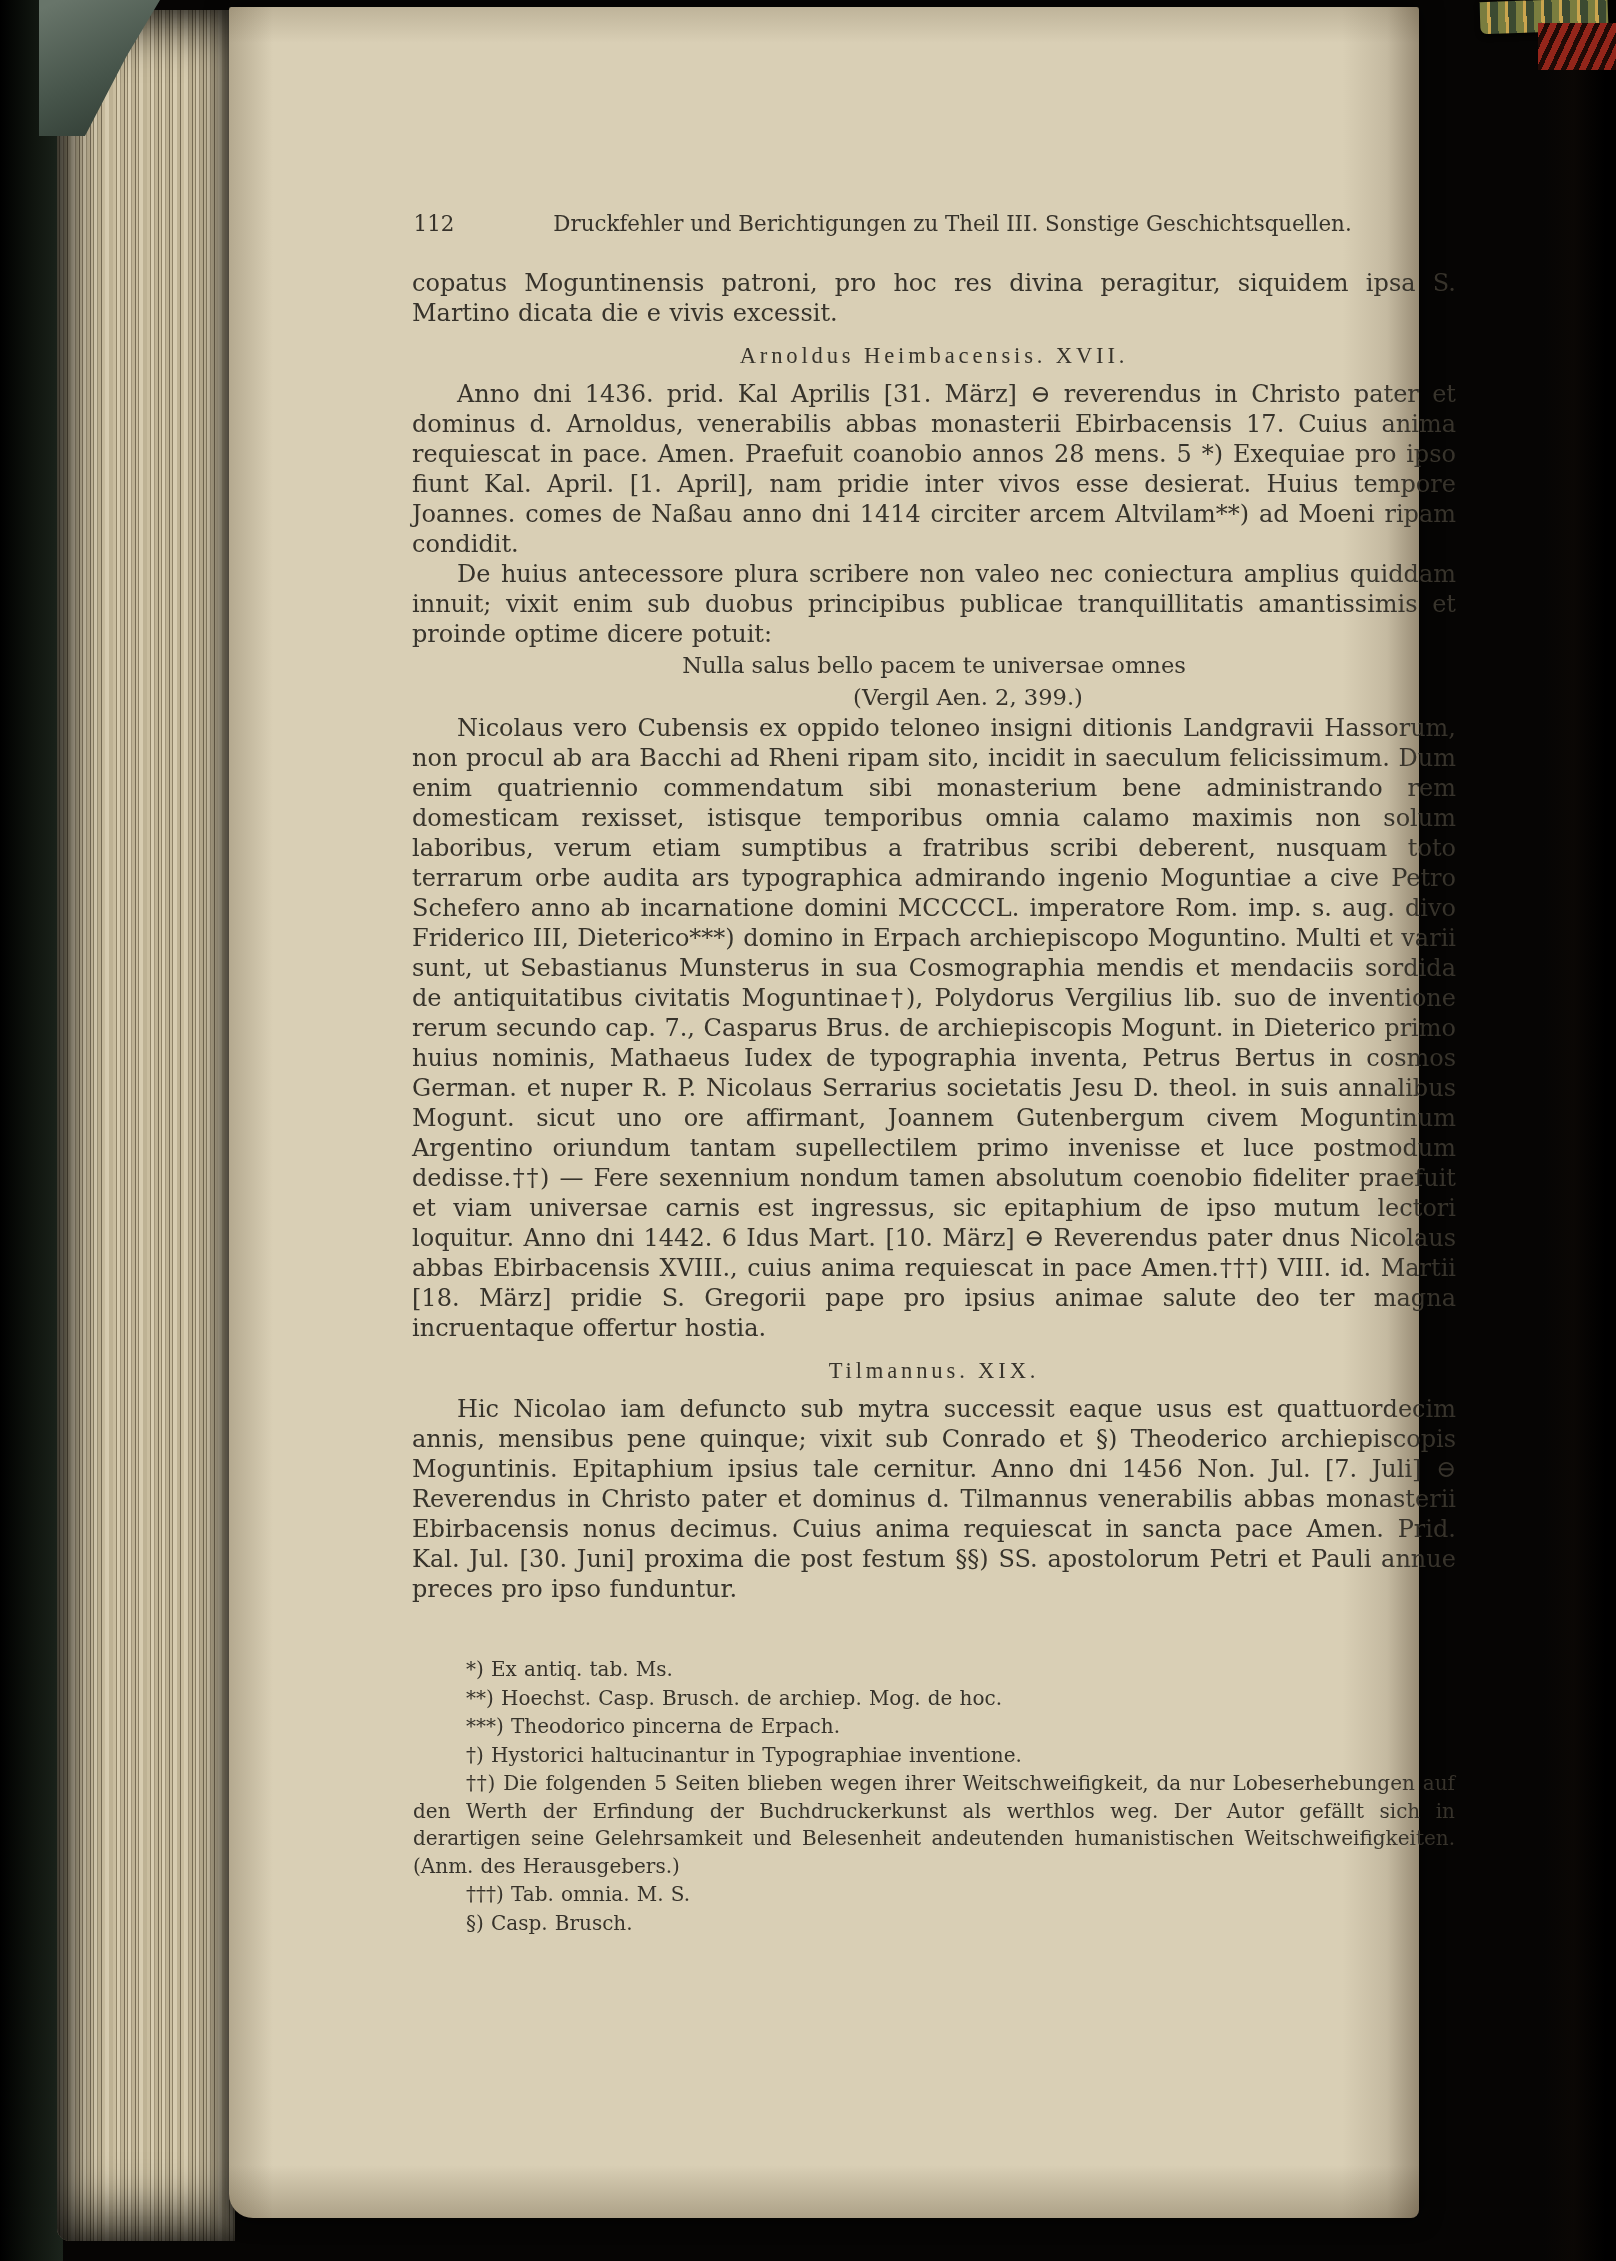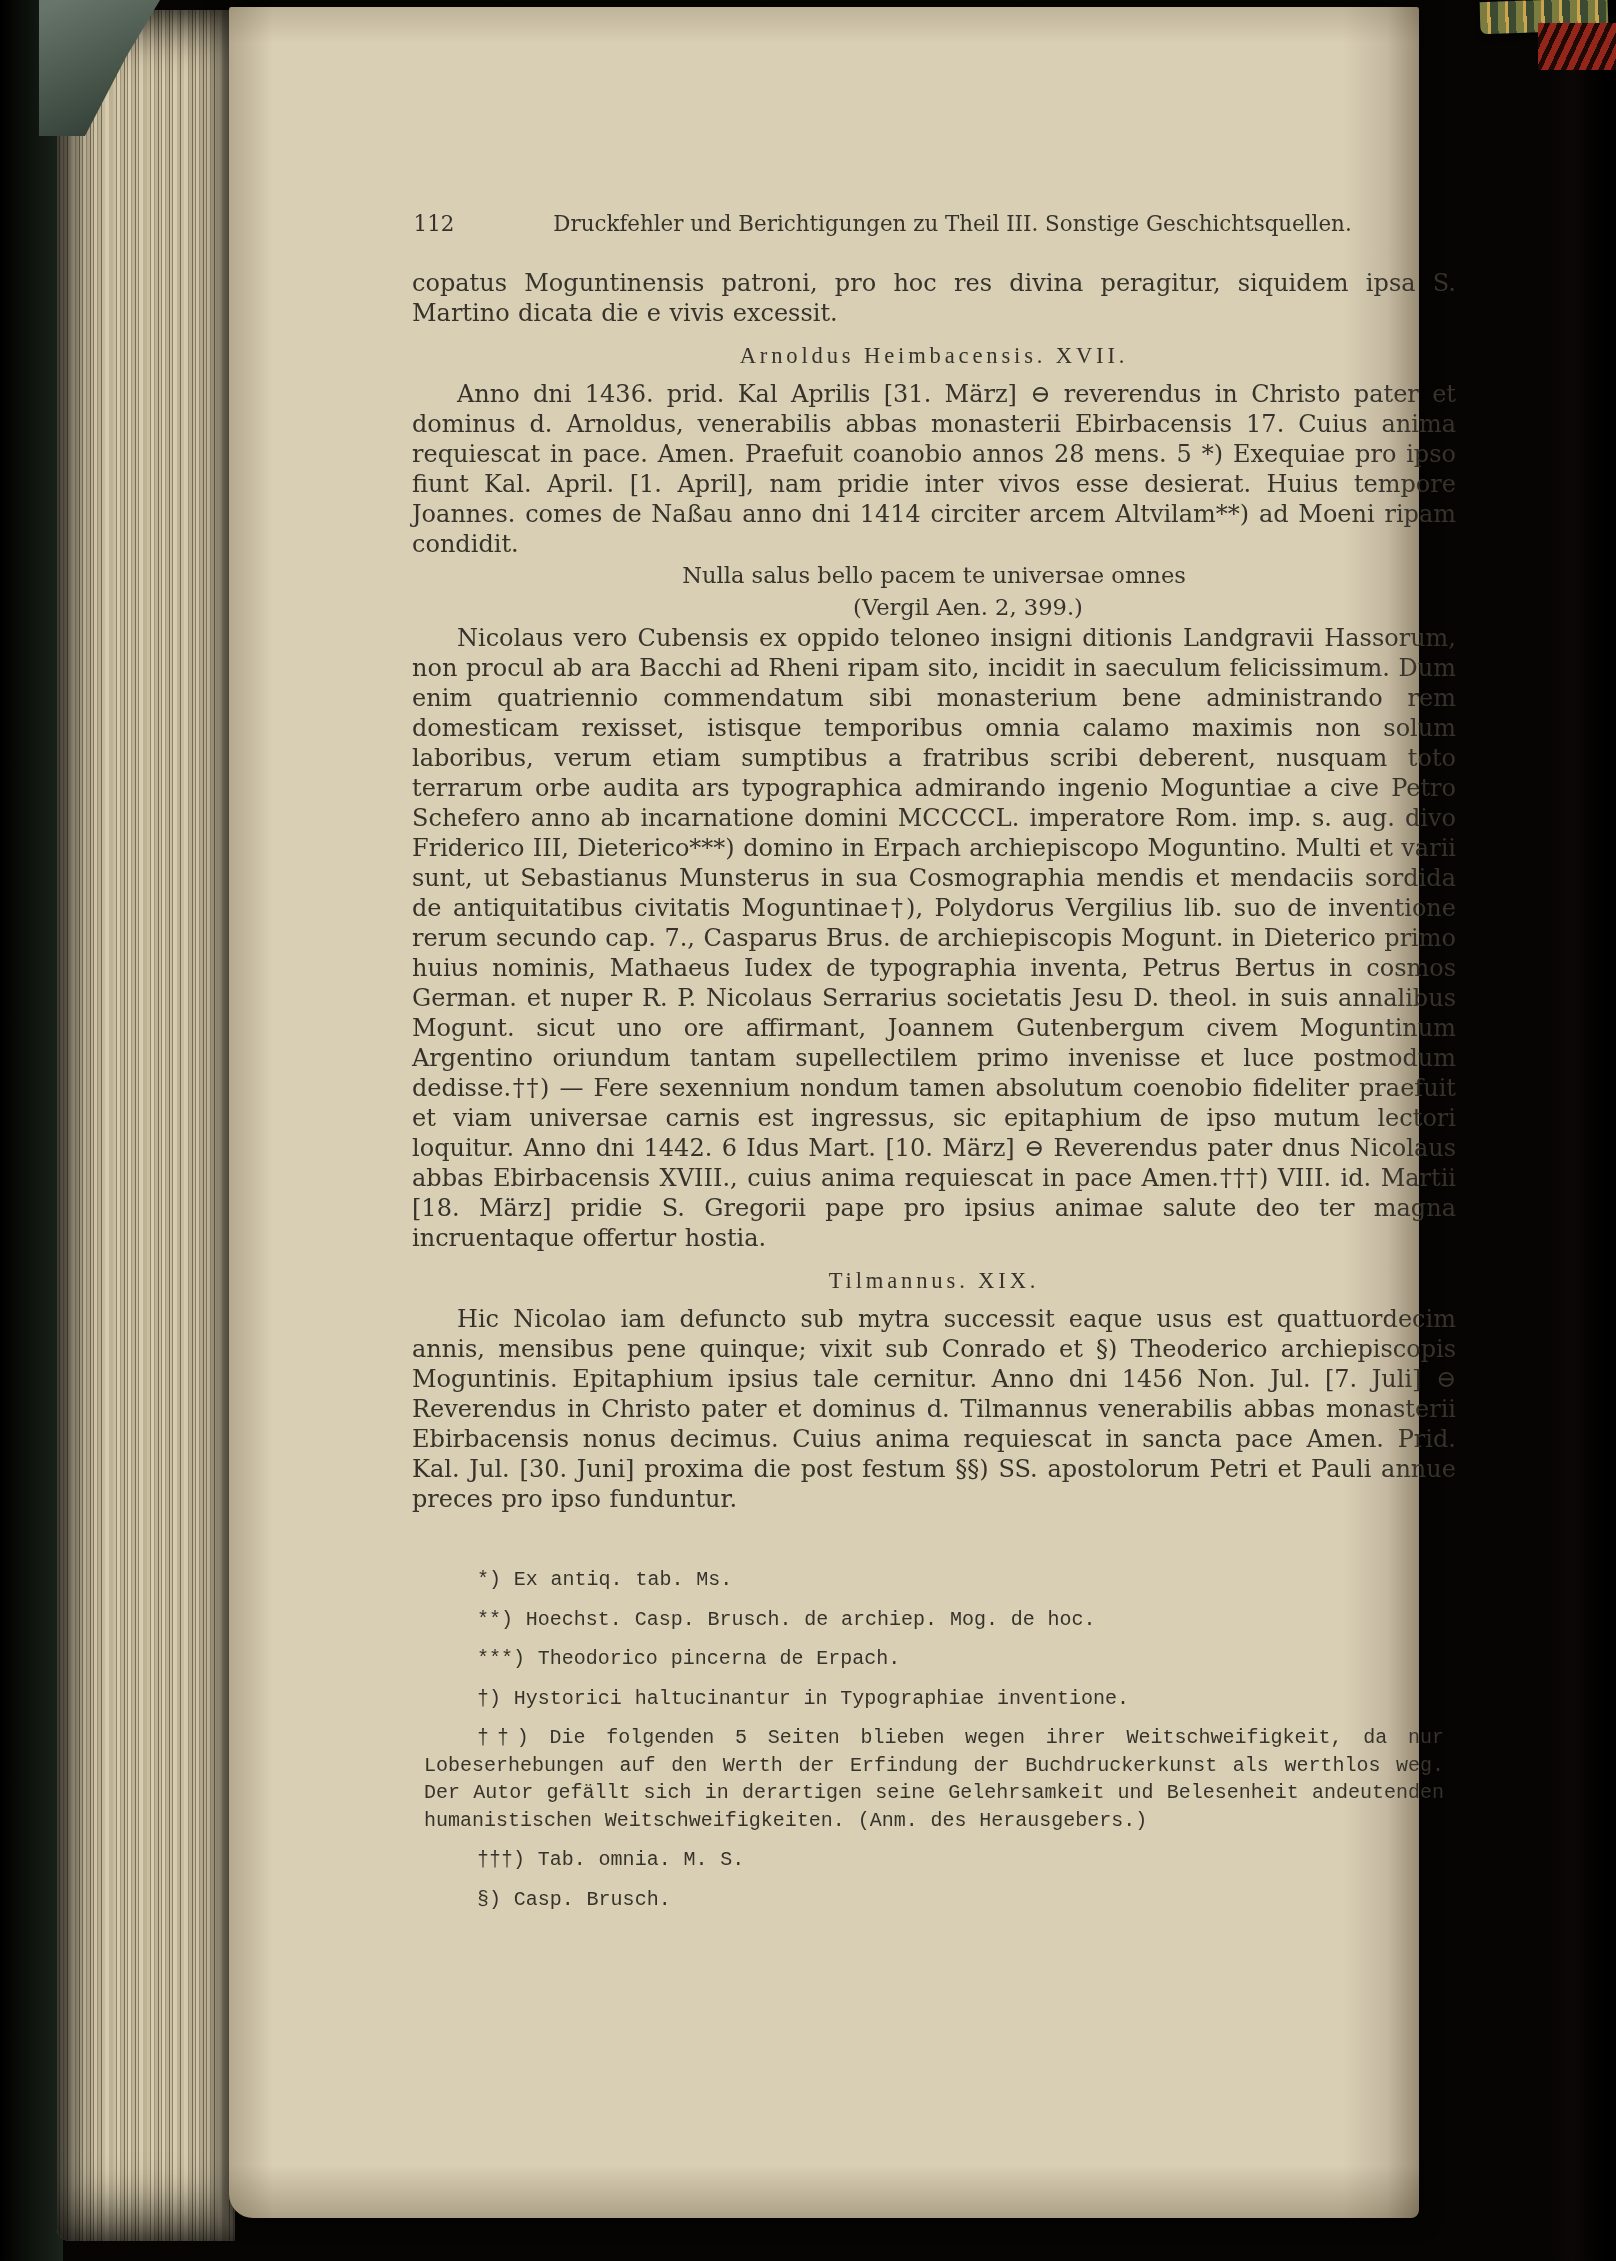--- a/index.html
+++ b/index.html
@@ -74,21 +74,21 @@
     font-size:22.6px; line-height:30px; font-weight:normal;
     text-align:center; letter-spacing:0.17em;
     margin:13px 0 8px 0;
     font-family:Liberation Serif, serif;
   }
 
   .verse { font-size:22.6px; line-height:30px; text-align:center; margin:1.6px 0; }
   .verse-attr { position:relative; left:34px; }
 
   .footnotes { margin-top:52px; font-size:20px; line-height:27.5px; }
-  .footnote { text-align:justify; text-indent:53px; margin:12px; word-spacing:0.8px;font-family:Liberation Mono, monospace; }
+  .footnote { text-align:justify; text-indent:53px; margin:1px; word-spacing:0.8px; }
 </style>
 </head>
 <body>
 
 <div class="cover-left"></div>
 <div class="page-stack"></div>
 <div class="cloth-corner"></div>
 
 <div class="page">
   <div class="text-area">
@@ -98,20 +98,21 @@
       <div class="running-title">Druckfehler und Berichtigungen zu Theil III. Sonstige Geschichtsquellen.</div>
     </div>
 
     <p class="para">copatus Moguntinensis patroni, pro hoc res divina peragitur, siquidem ipsa S. Martino dicata die e vivis excessit.</p>
 
     <h3 class="heading">Arnoldus Heimbacensis. XVII.</h3>
 
     <p class="para indent">Anno dni 1436. prid. Kal Aprilis [31. März] ⊖ reverendus in Christo pater et dominus d. Arnoldus, venerabilis abbas monasterii Ebirbacensis 17. Cuius anima requiescat in pace. Amen. Praefuit coanobio annos 28 mens. 5 *) Exequiae pro ipso fiunt Kal. April. [1. April], nam pridie inter vivos esse desierat. Huius tempore Joannes. comes de Naßau anno dni 1414 circiter arcem Altvilam**) ad Moeni ripam condidit.</p>
 
 
+    <p class="para indent">De huius antecessore plura scribere non valeo nec coniectura amplius quiddam innuit; vixit enim sub duobus principibus publicae tranquillitatis amantissimis et proinde optime dicere potuit:</p>
 
     <div class="verse">Nulla salus bello pacem te universae omnes</div>
     <div class="verse verse-attr">(Vergil Aen. 2, 399.)</div>
 
     <p class="para indent">Nicolaus vero Cubensis ex oppido teloneo insigni ditionis Landgravii Hassorum, non procul ab ara Bacchi ad Rheni ripam sito, incidit in saeculum felicissimum. Dum enim quatriennio commendatum sibi monasterium bene administrando rem domesticam rexisset, istisque temporibus omnia calamo maximis non solum laboribus, verum etiam sumptibus a fratribus scribi deberent, nusquam toto terrarum orbe audita ars typographica admirando ingenio Moguntiae a cive Petro Schefero anno ab incarnatione domini MCCCCL. imperatore Rom. imp. s. aug. divo Friderico III, Dieterico***) domino in Erpach archiepiscopo Moguntino. Multi et varii sunt, ut Sebastianus Munsterus in sua Cosmographia mendis et mendaciis sordida de antiquitatibus civitatis Moguntinae†), Polydorus Vergilius lib. suo de inventione rerum secundo cap. 7., Casparus Brus. de archiepiscopis Mogunt. in Dieterico primo huius nominis, Mathaeus Iudex de typographia inventa, Petrus Bertus in cosmos German. et nuper R. P. Nicolaus Serrarius societatis Jesu D. theol. in suis annalibus Mogunt. sicut uno ore affirmant, Joannem Gutenbergum civem Moguntinum Argentino oriundum tantam supellectilem primo invenisse et luce postmodum dedisse.††) — Fere sexennium nondum tamen absolutum coenobio fideliter praefuit et viam universae carnis est ingressus, sic epitaphium de ipso mutum lectori loquitur. Anno dni 1442. 6 Idus Mart. [10. März] ⊖ Reverendus pater dnus Nicolaus abbas Ebirbacensis XVIII., cuius anima requiescat in pace Amen.†††) VIII. id. Martii [18. März] pridie S. Gregorii pape pro ipsius animae salute deo ter magna incruentaque offertur hostia.</p>
 
     <h3 class="heading">Tilmannus. XIX.</h3>
 
     <p class="para indent">Hic Nicolao iam defuncto sub mytra successit eaque usus est quattuordecim annis, mensibus pene quinque; vixit sub Conrado et §) Theoderico archiepiscopis Moguntinis. Epitaphium ipsius tale cernitur. Anno dni 1456 Non. Jul. [7. Juli] ⊖ Reverendus in Christo pater et dominus d. Tilmannus venerabilis abbas monasterii Ebirbacensis nonus decimus. Cuius anima requiescat in sancta pace Amen. Prid. Kal. Jul. [30. Juni] proxima die post festum §§) SS. apostolorum Petri et Pauli annue preces pro ipso funduntur.</p>
 

